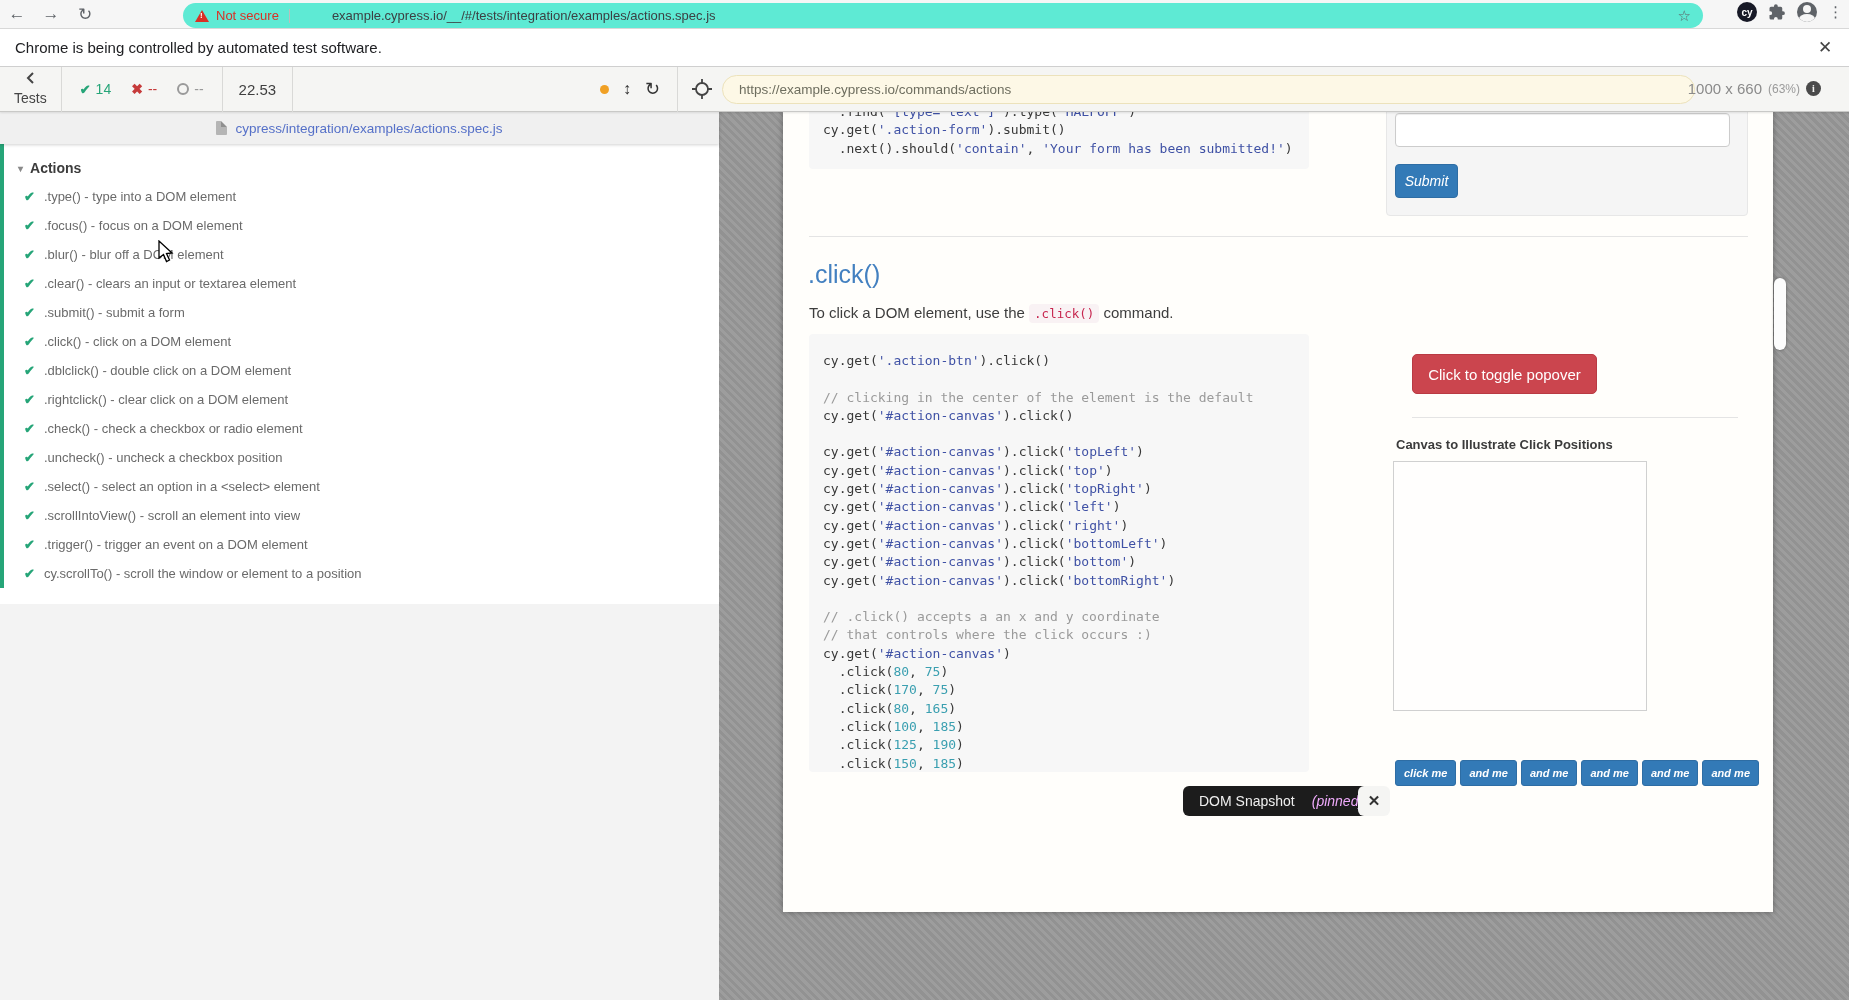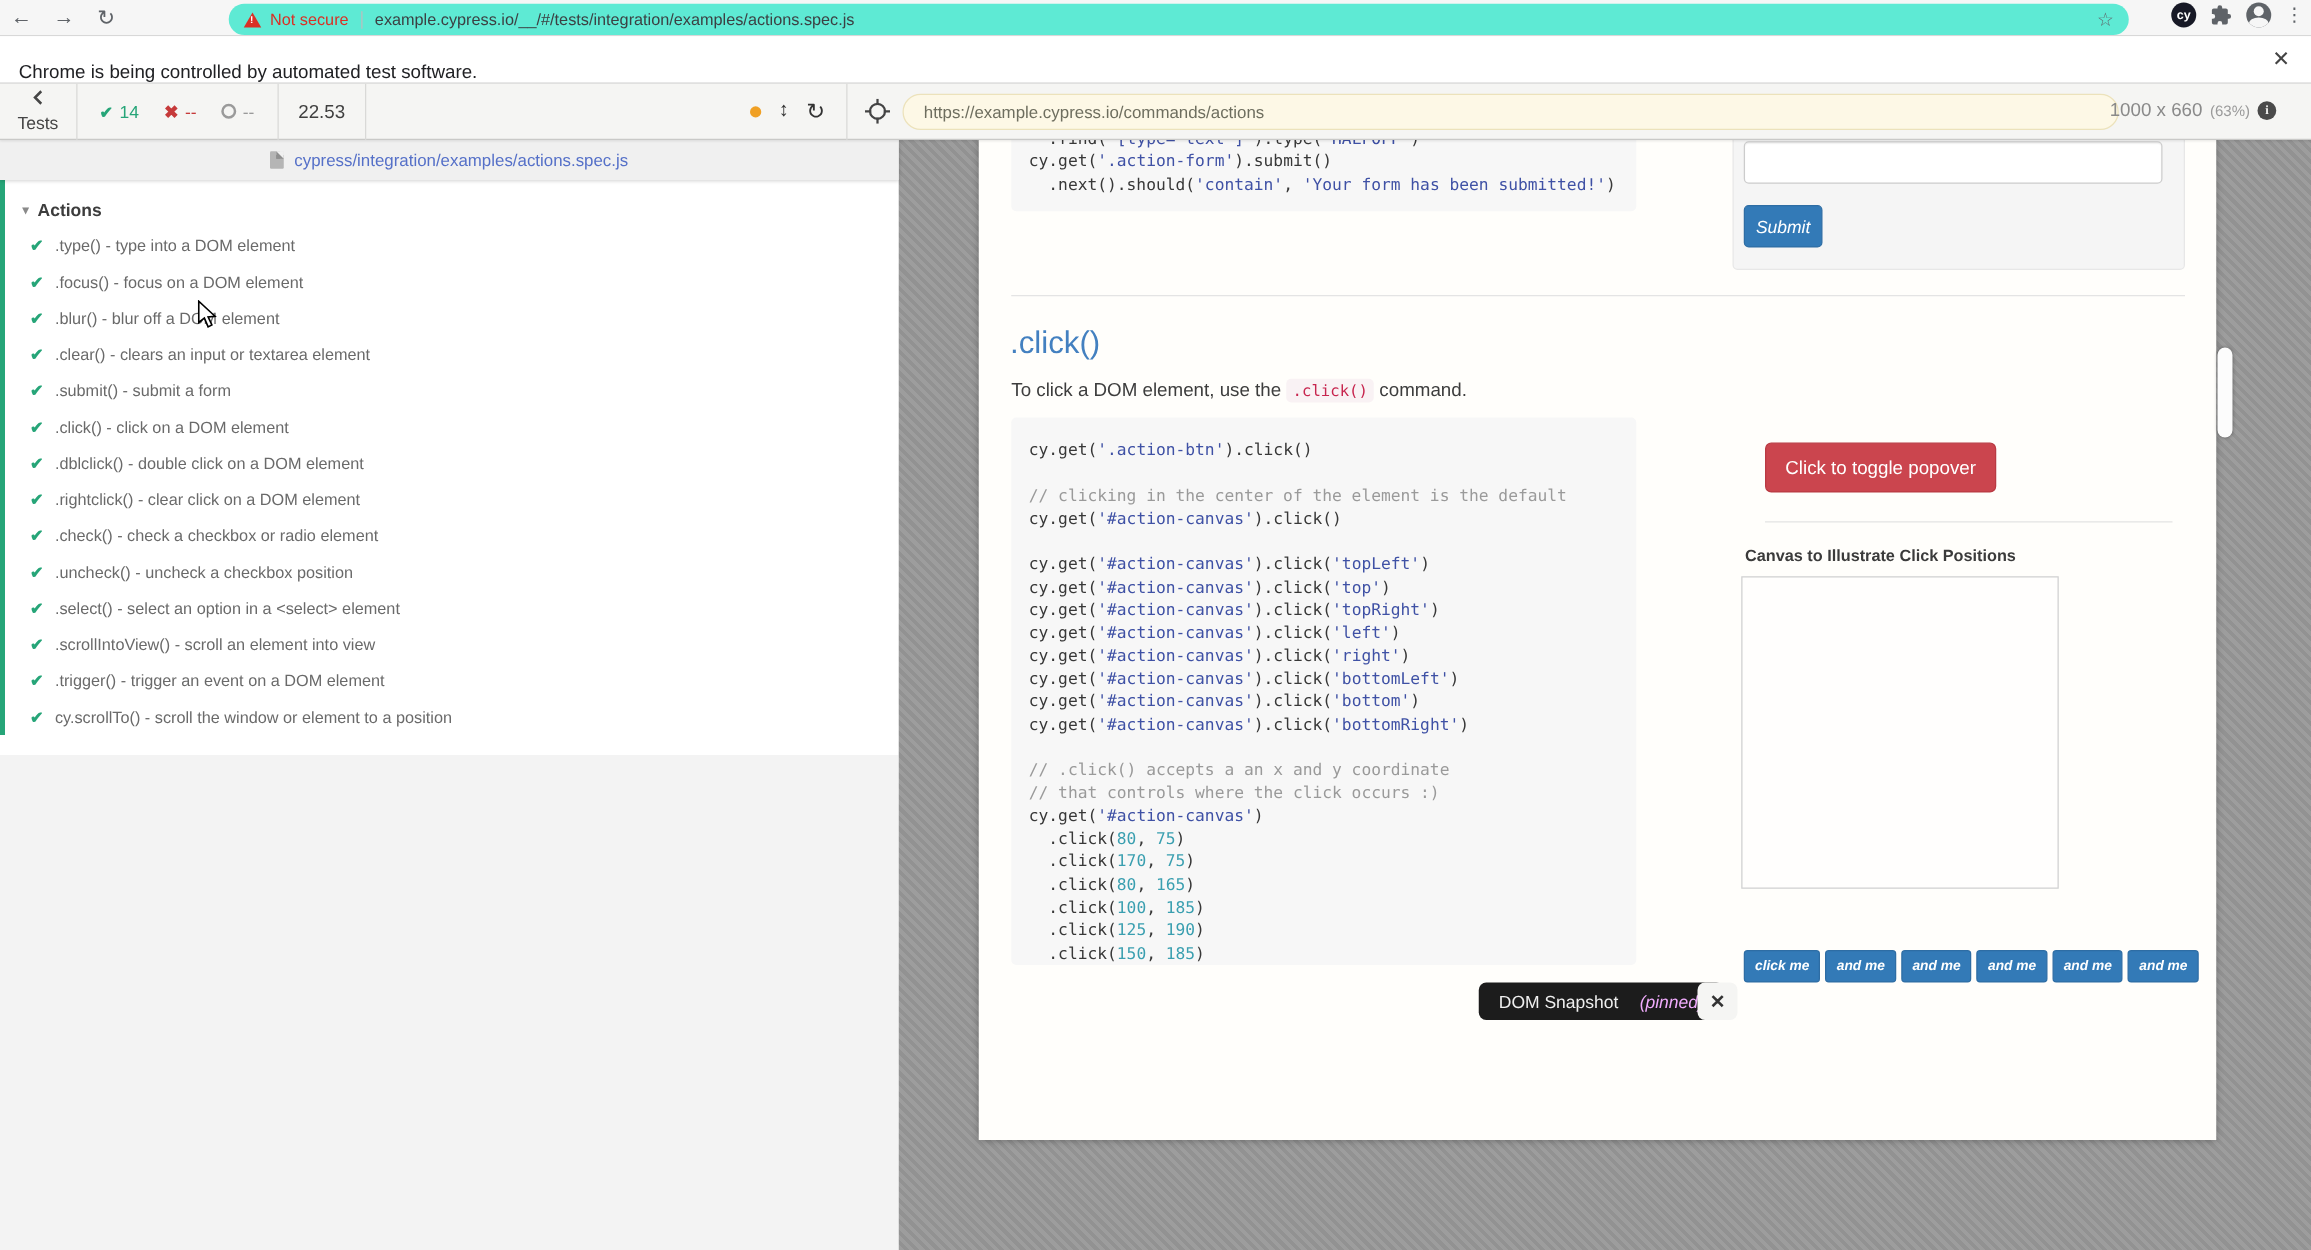--- a/index.html
+++ b/index.html
@@ -10,33 +10,33 @@
   .browser-bar { position:absolute; left:0; top:0; width:1849px; height:29px;
     background:#f6f6f6; border-bottom:1px solid #d8d8d8; display:flex; align-items:center; }
   .nav-ic { color:#5f6368; width:34px; text-align:center; font-size:17px; flex:0 0 auto; }
   .omnibox { position:absolute; left:183px; top:3px; width:1520px; height:25px;
     background:#5eead4; border-radius:13px; display:flex; align-items:center; padding:0 12px; }
   .warn-tri { width:0; height:0; border-left:7px solid transparent; border-right:7px solid transparent;
     border-bottom:12px solid #d93025; position:relative; margin-right:7px; }
   .warn-tri:after { content:"!"; position:absolute; left:-2px; top:1px; color:#fff; font-size:8px; font-weight:bold; }
   .not-secure { color:#d93025; font-size:13px; margin-right:10px; }
   .omni-div { width:1px; height:14px; background:#bdbdbd; margin-right:10px; }
-  .omni-url { color:#3c4043; font-size:13px; flex:1 1 auto; white-space:nowrap; overflow:hidden; }
+  .omni-url { color:#3c4043; font-size:13px; flex:1 1 auto; white-space:nowrap; overflow:hidden;margin-left:32px; }
   .omni-star { color:#5f6368; font-size:15px; }
   .ext-area { position:absolute; right:6px; top:2px; display:flex; align-items:center; gap:11px; }
   .cy-badge { width:20px; height:20px; border-radius:50%; background:#171926; color:#fff;
     font-size:10px; font-weight:bold; display:flex; align-items:center; justify-content:center; }
   .avatar-ic { width:20px; height:20px; border-radius:50%; background:#5f6368; position:relative; overflow:hidden; }
   .avatar-ic:before { content:""; position:absolute; left:6px; top:3px; width:8px; height:8px; border-radius:50%; background:#f6f6f6; }
   .avatar-ic:after { content:""; position:absolute; left:2px; top:12px; width:16px; height:10px; border-radius:50%; background:#f6f6f6; }
   .dots-ic { color:#5f6368; font-size:15px; }
 
   
   .infobar { position:absolute; left:0; top:29px; width:1849px; height:38px; background:#ffffff;
-    border-bottom:1px solid #d0d0d0; display:flex; align-items:flex-end; }
+    border-bottom:1px solid #d0d0d0; display:flex; align-items:center; }
   .infobar-text { font-size:15px; color:#202124; margin-left:15px; }
   .infobar-close { position:absolute; right:12px; top:7px; width:24px; height:24px; color:#444;
     font-size:17px; text-align:center; line-height:24px; cursor:default; }
 
   
   .cy-toolbar { position:absolute; left:0; top:67px; width:1849px; height:45px; background:#f5f5f3;
     border-bottom:1px solid #c9c9c7; box-shadow:0 1px 2px rgba(0,0,0,.10); display:flex; align-items:center; z-index:5; }
   .tb-div { width:1px; height:45px; background:#d9d9d7; }
   .tb-back { display:flex; align-items:center; gap:6px; padding:0 14px; color:#454545; font-size:14px;flex-direction:column; }
   .tb-stats { display:flex; align-items:center; gap:20px; padding:0 18px; font-size:14px; }

